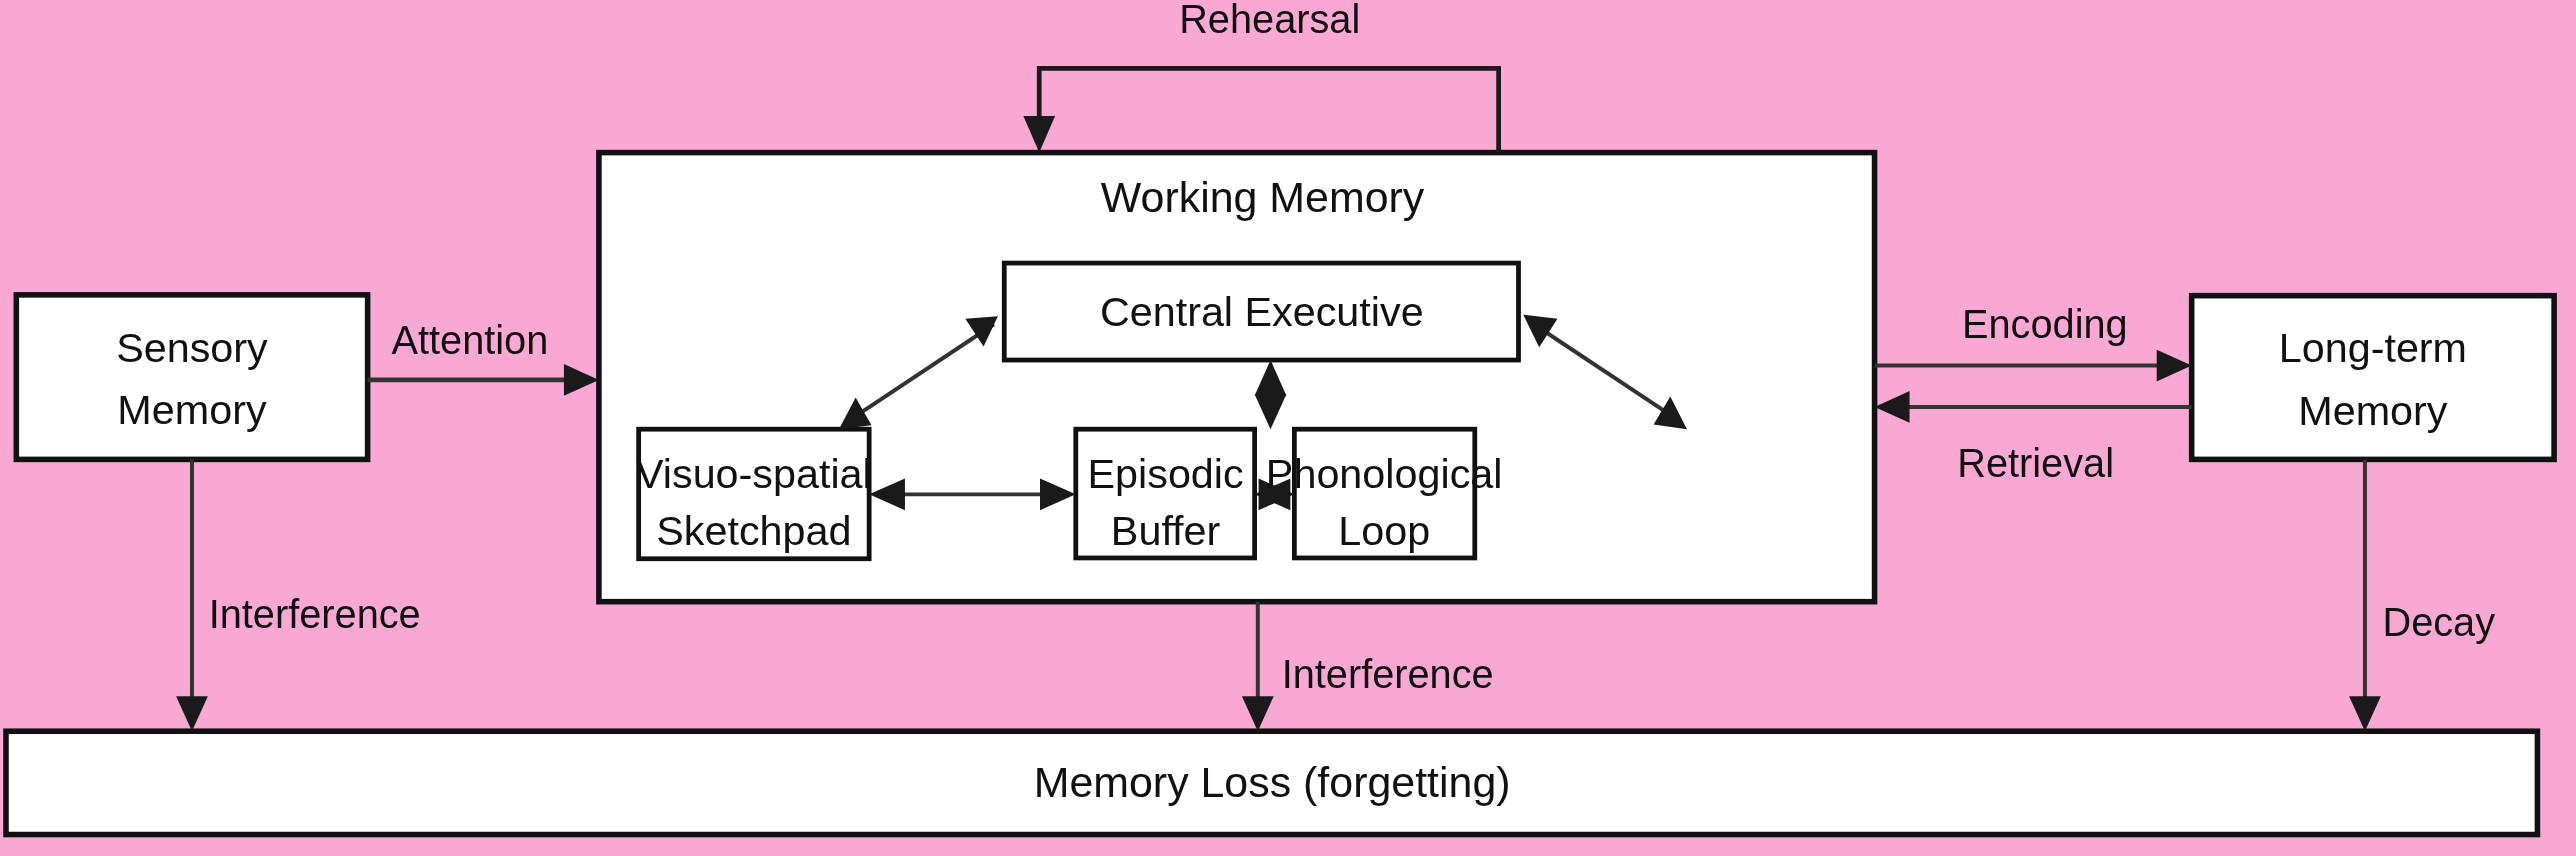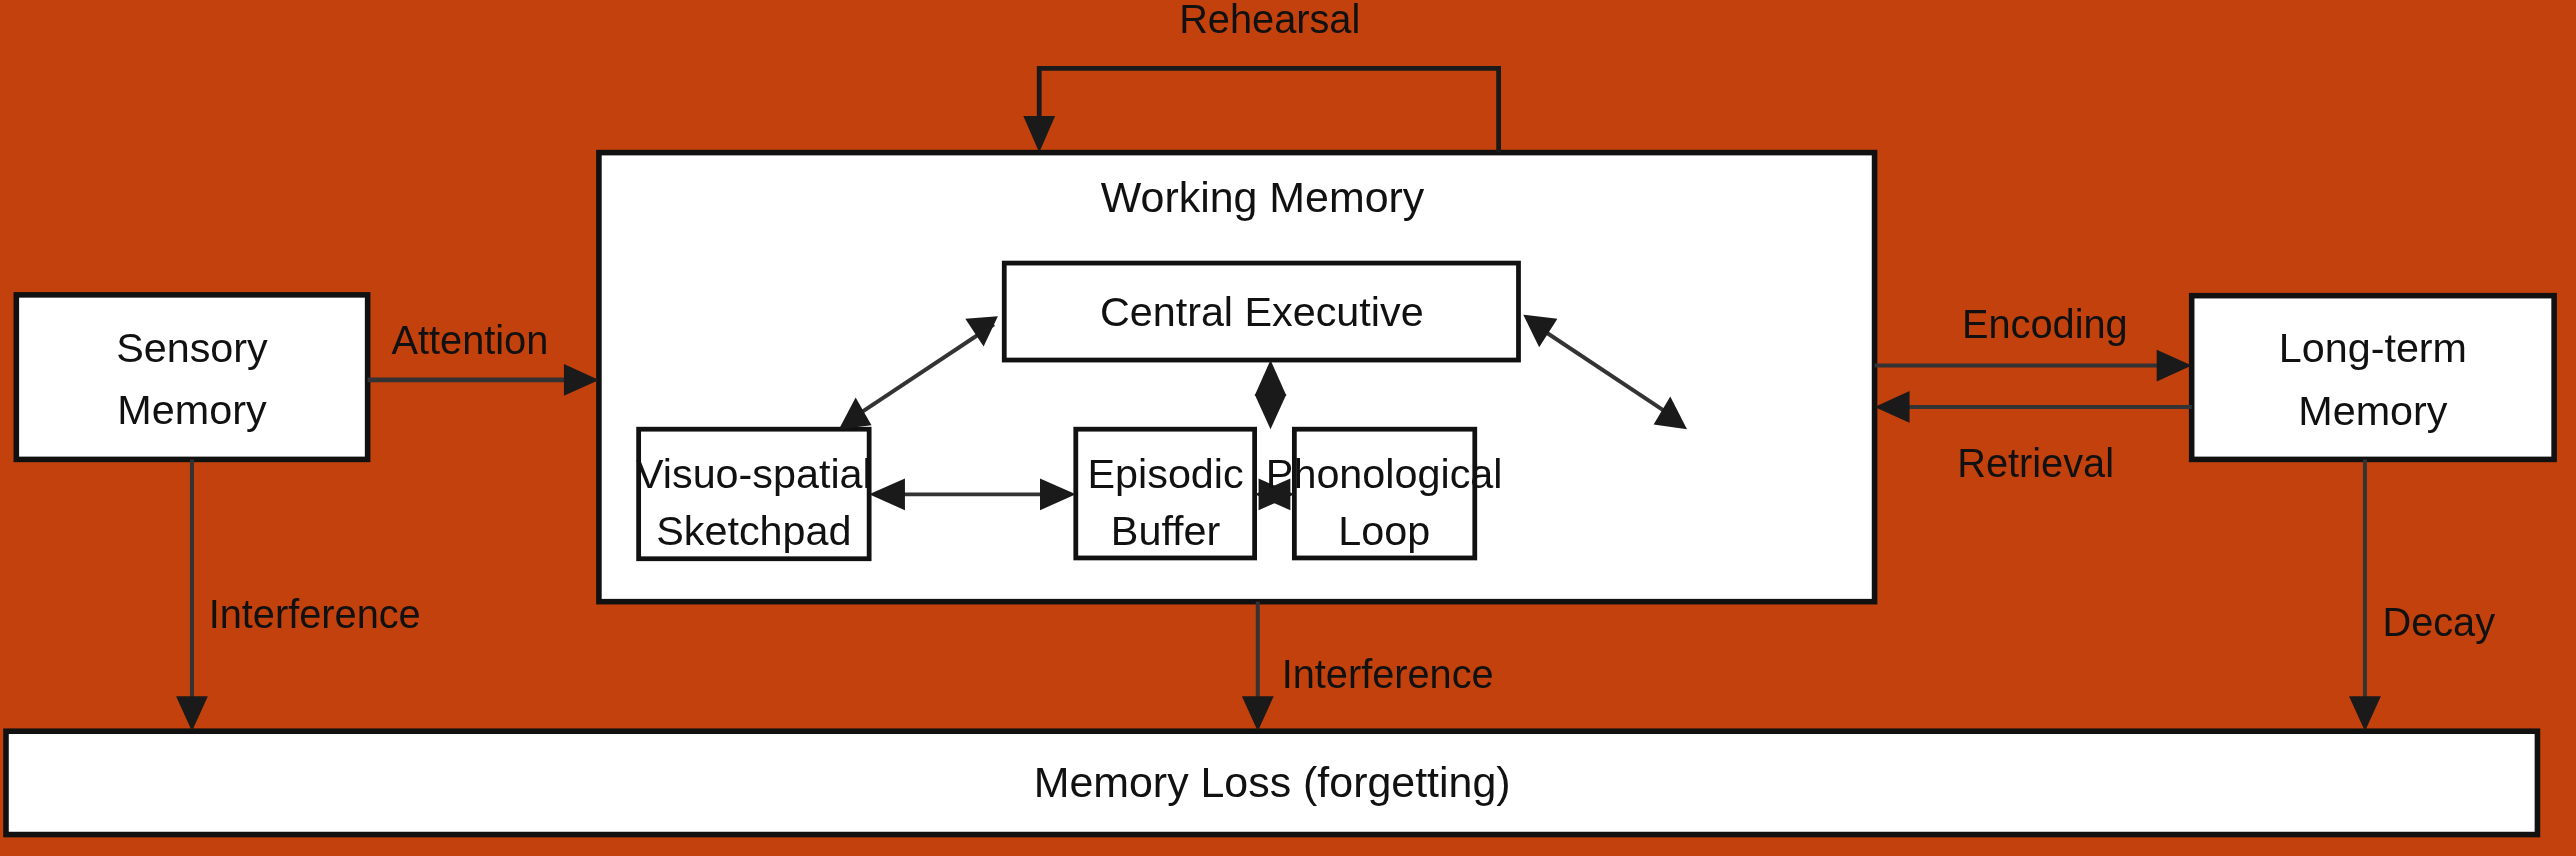--- a/index.html
+++ b/index.html
@@ -1,18 +1,18 @@
 <!DOCTYPE html>
 <html style="font-size:12.7px"><head>
 <meta charset="utf-8">
 <title>Working Memory Model Diagram</title>
 <style>
   html,body{margin:0;padding:0;background:#ffffff;}
   body{font-family:"Liberation Sans","DejaVu Sans",sans-serif;}
-  #stage{position:relative;width:2576px;height:856px;background:#c2410c;overflow:hidden;}
+  #stage{position:relative;width:2576px;height:856px;background:#f9a8d4;overflow:hidden;}
   #svgroot{position:absolute;left:0;top:0;width:2576px;height:856px;}
   .dgm-box{fill:#ffffff;stroke:#111111;}
   .dgm-line{stroke:#333333;fill:none;}
   .dgm-line-dark{stroke:#1a1a1a;fill:none;}
   .dgm-label{font-family:"Liberation Sans","DejaVu Sans",sans-serif;fill:#111111;font-size:50px;}
   .dgm-label-box{font-family:"Liberation Sans","DejaVu Sans",sans-serif;fill:#111111;font-size:52px;}
   .dgm-label-title{font-family:"Liberation Sans","DejaVu Sans",sans-serif;fill:#111111;font-size:54px;}
   .mid{text-anchor:middle;}
   .start{text-anchor:start;}
 </style>

